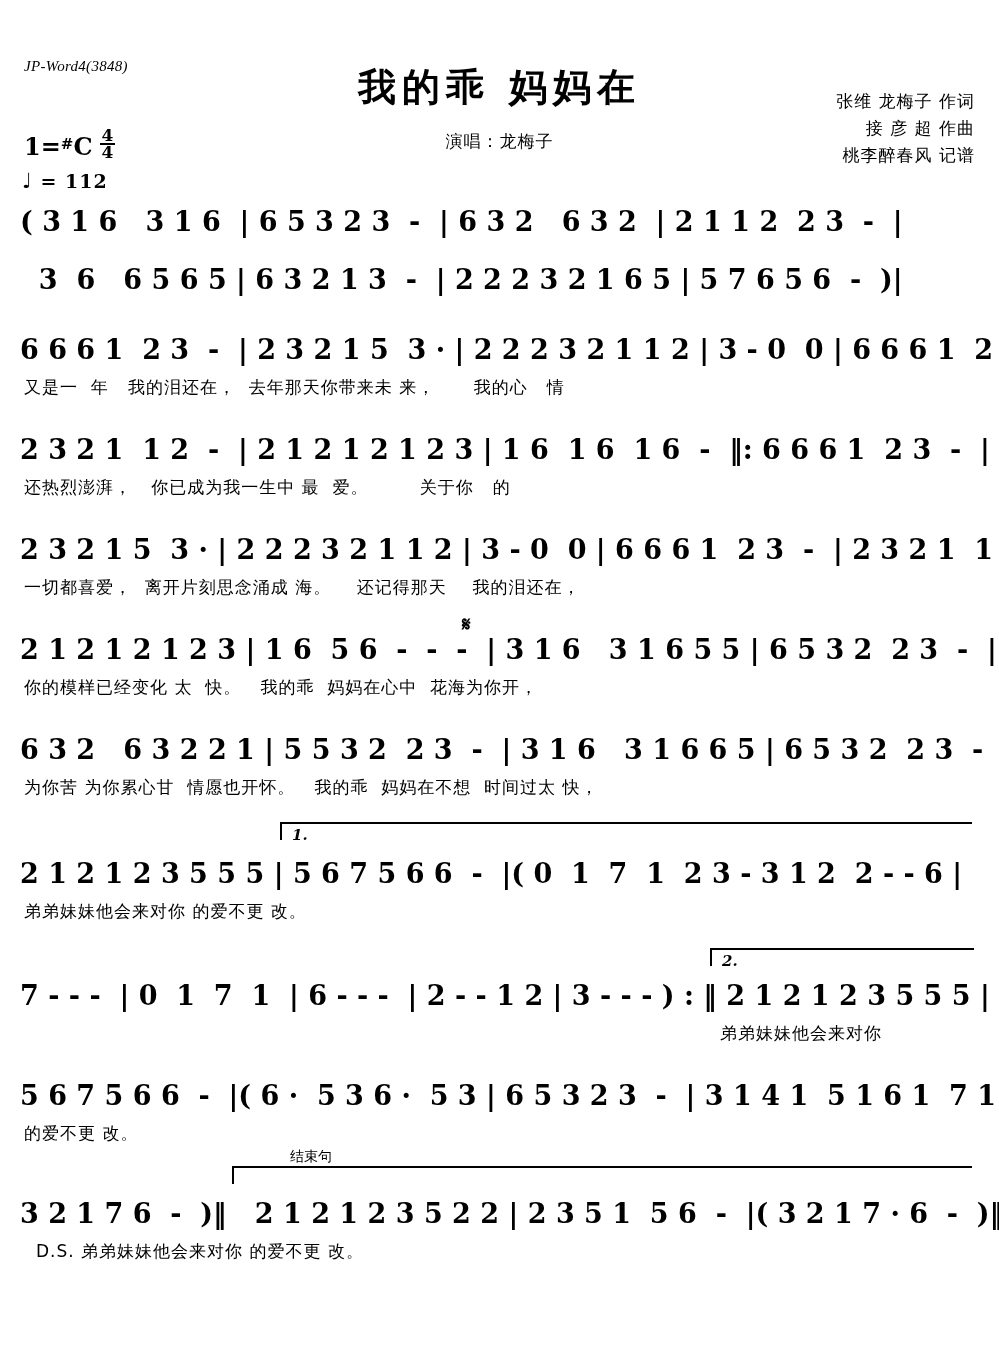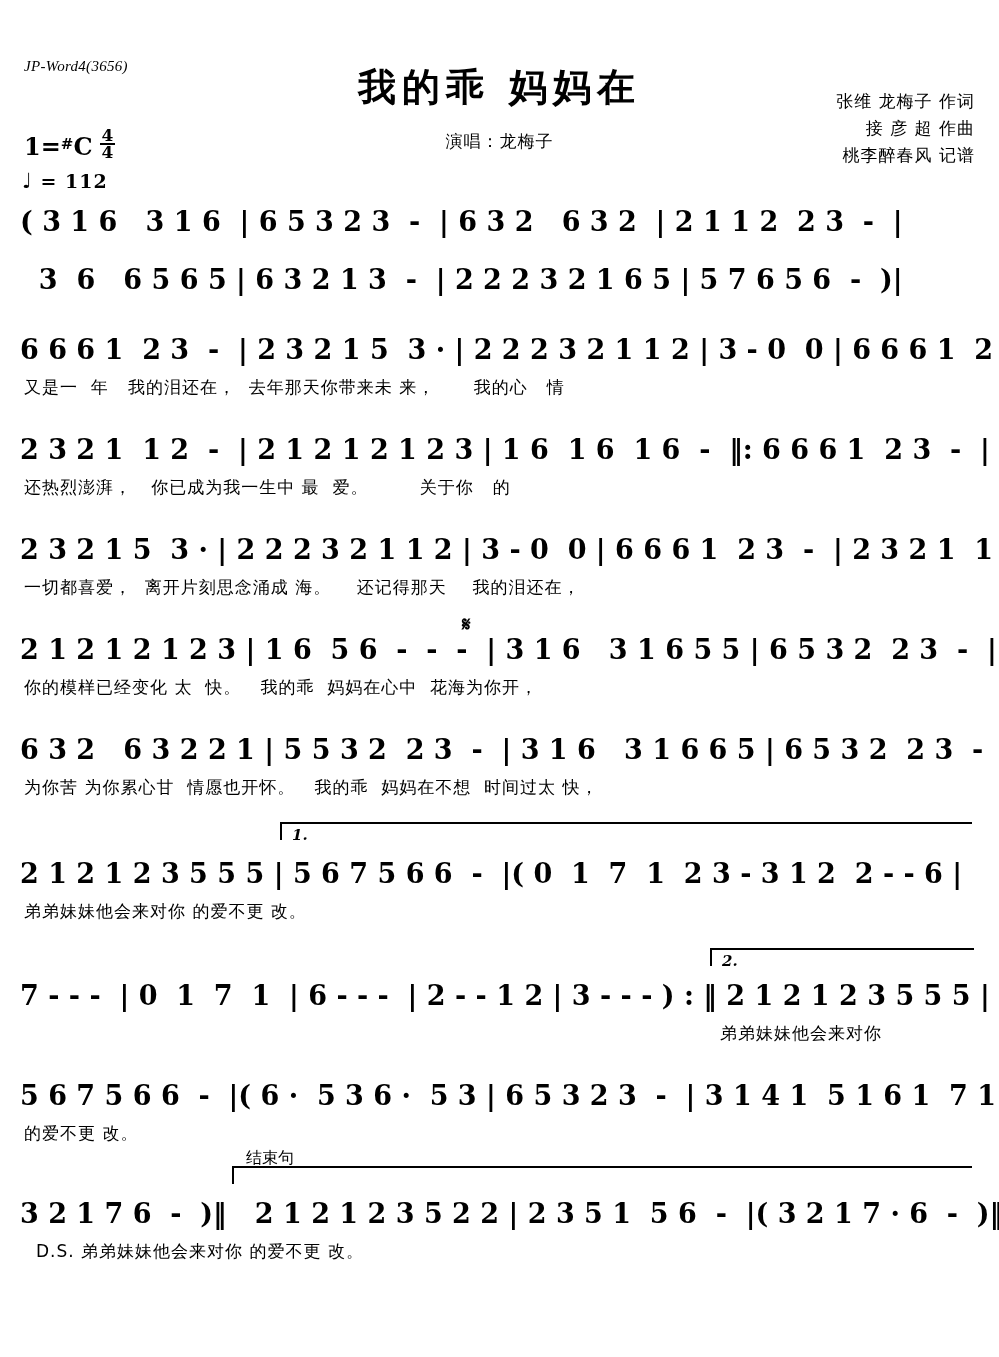--- a/index.html
+++ b/index.html
@@ -146,36 +146,37 @@
   .bracket-label {
     position: absolute;
     font-family: "DejaVu Serif", serif;
     font-style: italic;
     font-weight: bold;
     font-size: 15px;
   }
   .seg-label {
     position: absolute;
     font-family: "DejaVu Sans", sans-serif;
-    font-size: 16px;
+    font-size: 14px;
     border: none;
+    margin-left: 44px;
   }
   .segno {
     position: absolute;
     font-family: "DejaVu Serif", serif;
     font-size: 20px;
     font-weight: bold;
   }
 </style>
 </head>
 <body>
 
 <div class="sheet">
 
-  <div class="corner-tag">JP-Word4(3656)</div>
+  <div class="corner-tag">JP-Word4(3848)</div>
 
   <div class="title">我的乖 妈妈在</div>
   <div class="singer">演唱：龙梅子</div>
 
   <div class="credits">
     <div>张维 龙梅子 作词</div>
     <div>接 彦 超 作曲</div>
     <div>桃李醉春风 记谱</div>
   </div>
 

